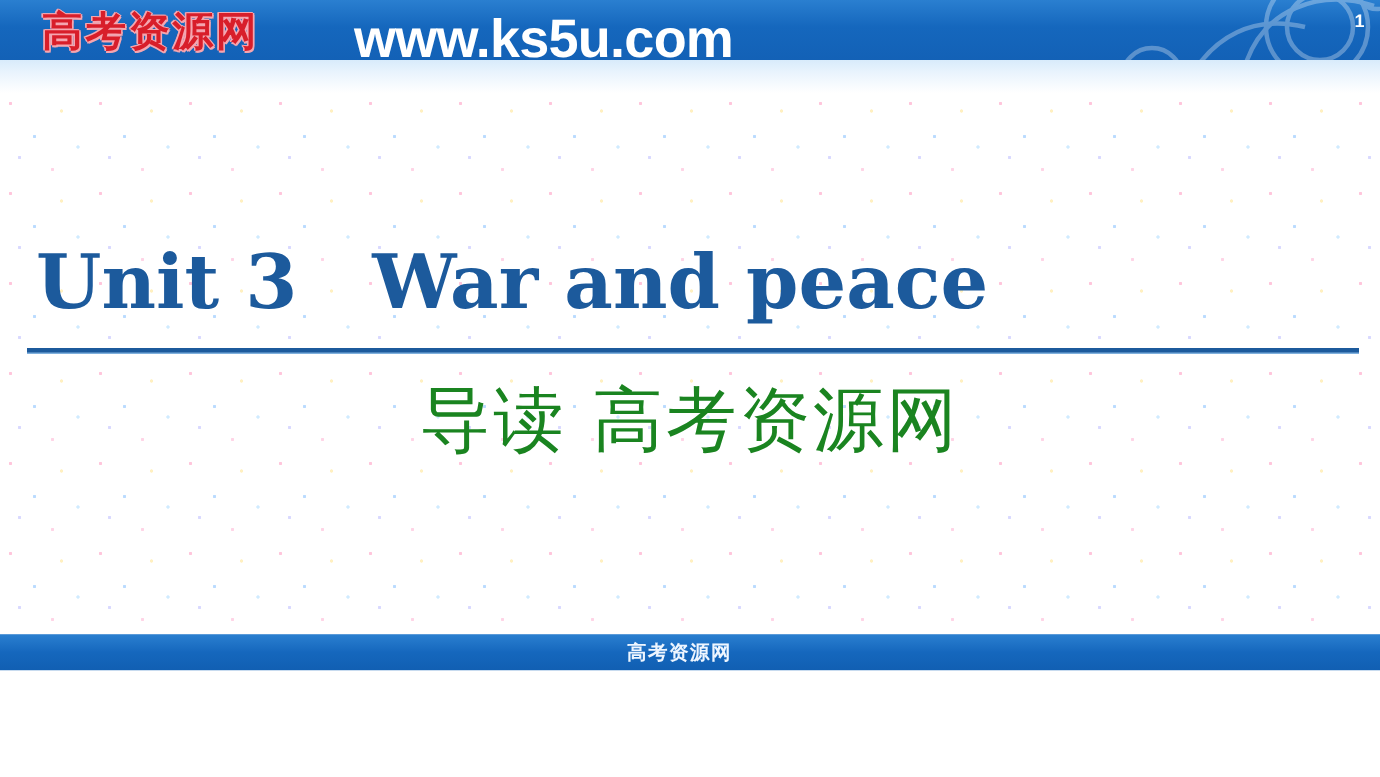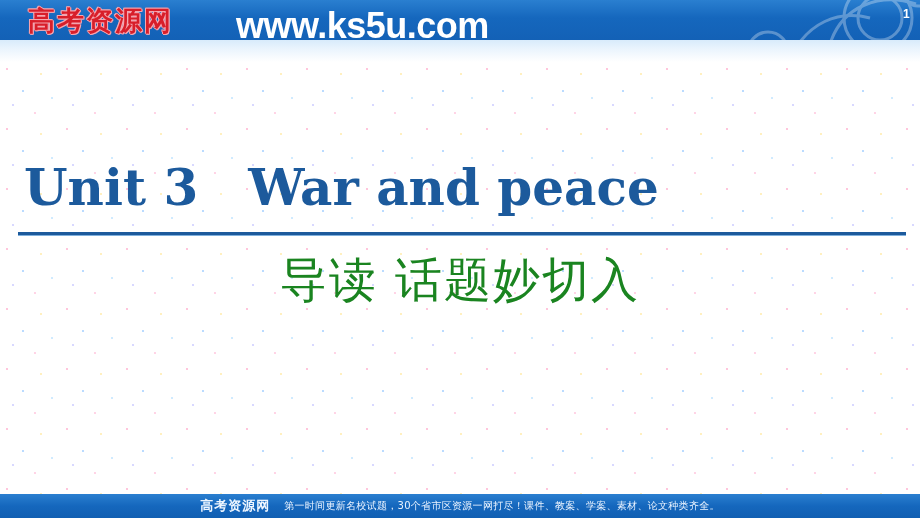--- a/index.html
+++ b/index.html
@@ -7,21 +7,21 @@
     padding: 0;
     background: #ffffff;
   }
   body {
     font-family: "Liberation Sans", "DejaVu Sans", sans-serif;
   }
 
   #slide {
     position: relative;
     width: 920px;
-    height: 518px;
+    height: 447px;
     overflow: hidden;
     background-color: #ffffff;
     
     background-image:
       radial-gradient(circle at 7px 9px, rgba(255,150,190,0.55) 0.9px, transparent 1.3px),
       radial-gradient(circle at 23px 31px, rgba(130,190,255,0.55) 0.9px, transparent 1.3px),
       radial-gradient(circle at 41px 14px, rgba(255,225,130,0.5) 0.9px, transparent 1.3px),
       radial-gradient(circle at 13px 45px, rgba(170,170,255,0.45) 0.9px, transparent 1.3px),
       radial-gradient(circle at 35px 53px, rgba(255,160,200,0.45) 0.9px, transparent 1.3px),
       radial-gradient(circle at 52px 38px, rgba(150,210,255,0.45) 0.9px, transparent 1.3px);
@@ -181,20 +181,19 @@
     <div class="site-url">www.ks5u.com</div>
     <div class="page-number">1</div>
   </div>
 
   <div class="header-fade"></div>
 
   <div class="main-title">Unit 3　War and peace</div>
 
   <div class="title-rule"></div>
 
-  <div class="sub-title">导读 话题妙切入</div>
+  <div class="sub-title">导读 高考资源网</div>
 
   <div class="footer-bar">
     <span class="footer-logo">高考资源网</span>
-    <span class="footer-text">第一时间更新名校试题，30个省市区资源一网打尽！课件、教案、学案、素材、论文种类齐全。</span>
   </div>
 
 </div>
 
 </body></html>

